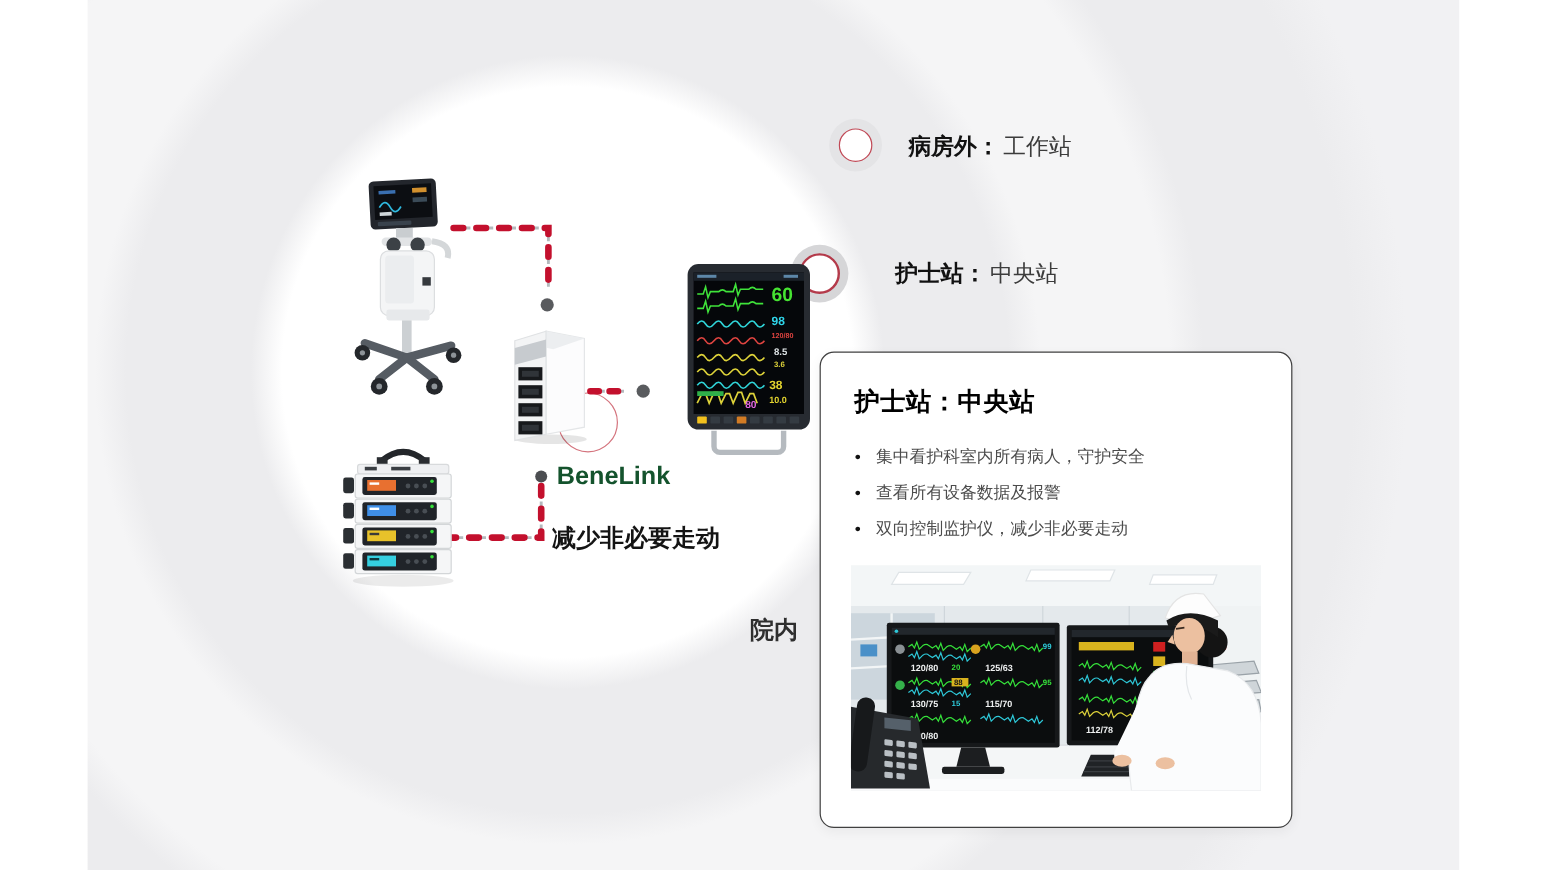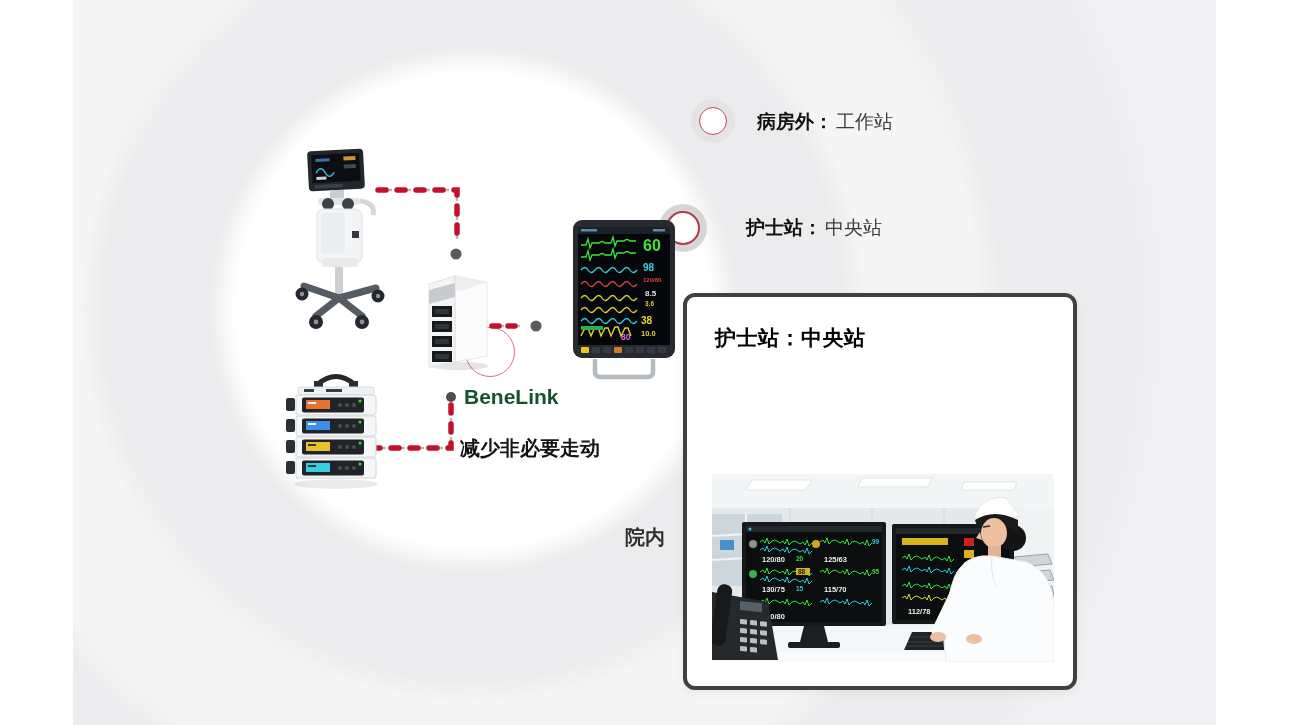--- a/index.html
+++ b/index.html
@@ -19,27 +19,27 @@
   .node2-halo{left:659px;top:204px;width:48px;height:48px;background:#d6d6d8;}
   .node2-halo .ring{width:34px;height:34px;border:2px solid #b43a4a;}
   .node-label{font-size:19px;white-space:nowrap;text-align:center;}
   .seg-b{font-weight:bold;color:#111;}
   .seg-r{font-weight:400;color:#3c3c3c;margin-left:3px;}
   .node1-label{left:757px;top:109px;}
   .node2-label{left:746px;top:215px;}
   
   .benelink-label{left:464px;top:385px;font-size:21px;font-weight:bold;color:#14532d;}
   .module-label{left:460px;top:435px;font-size:20px;font-weight:bold;color:#141414;}
-  .network-label{left:625px;top:524px;font-size:20px;font-weight:bold;color:#2f2f2f;z-index:2;}
+  .network-label{left:625px;top:512px;font-size:20px;font-weight:bold;color:#2f2f2f;z-index:2;}
   .benelink-circle{left:460px;top:322px;width:60px;height:60px;border-radius:50%;background:#fff;z-index:0;}
   .benelink-circle i{position:absolute;inset:5px;border:1.5px solid #d4737d;border-radius:50%;}
   .dev{z-index:1;}
   .connectors{left:0;top:0;z-index:1;pointer-events:none;}
   
-  .card{left:683px;top:293px;width:394px;height:397px;background:#fff;border:4px solid #404040;
+  .card{left:683px;top:293px;width:394px;height:397px;background:#fff;border:1px solid #404040;
         border-radius:12px;z-index:5;box-shadow:0 3px 10px rgba(0,0,0,.05);box-sizing:border-box;}
   .card h3{margin:27px 0 0 28px;font-size:21px;color:#000;letter-spacing:.5px;}
   .card ul{list-style:none;margin:16px 0 0 28px;padding:0;}
   .card li{position:relative;padding-left:18px;font-size:14px;color:#4c4c4c;line-height:30px;}
   .card li::before{content:"●";position:absolute;left:0;top:0;font-size:9px;color:#111;}
   .photo{position:absolute;left:25px;top:177px;width:342px;height:188px;overflow:hidden;}
   svg{display:block;}
   text{font-family:"Liberation Sans","DejaVu Sans",sans-serif;}
 </style>
 </head>
@@ -245,20 +245,25 @@
 
 <div class="abs halo node2-halo">
     <span class="ring"></span>
   </div>
 <div class="abs node-label node2-label">
   <span class="seg-b">护士站：</span><span class="seg-r">中央站</span>
 </div>
 
 <div class="abs card">
   <h3>护士站：中央站</h3>
+  <ul>
+    <li>集中看护科室内所有病人，守护安全</li>
+    <li>查看所有设备数据及报警</li>
+    <li>双向控制监护仪，减少非必要走动</li>
+  </ul>
   <div class="photo">
     <svg width="342" height="188" viewBox="0 0 342 188">
       <defs>
         <linearGradient id="bgp" x1="0" y1="0" x2="0" y2="1">
           <stop offset="0" stop-color="#eef1f3"></stop>
             <stop offset="1" stop-color="#dfe3e7"></stop>
         </linearGradient>
         <path id="pwv" d="M0 0 l3 -2 l2 3 l2 -5 l2 6 l3 -3 q3 -2 5 0 l3 2 l3 -2 l2 3 l2 -5 l2 6 l3 -3 q3 -2 5 0 l3 2 l3 -2 l2 3 l2 -5 l2 6 l3 -3"></path>
       </defs>
       <rect width="342" height="188" fill="url(#bgp)"></rect>

